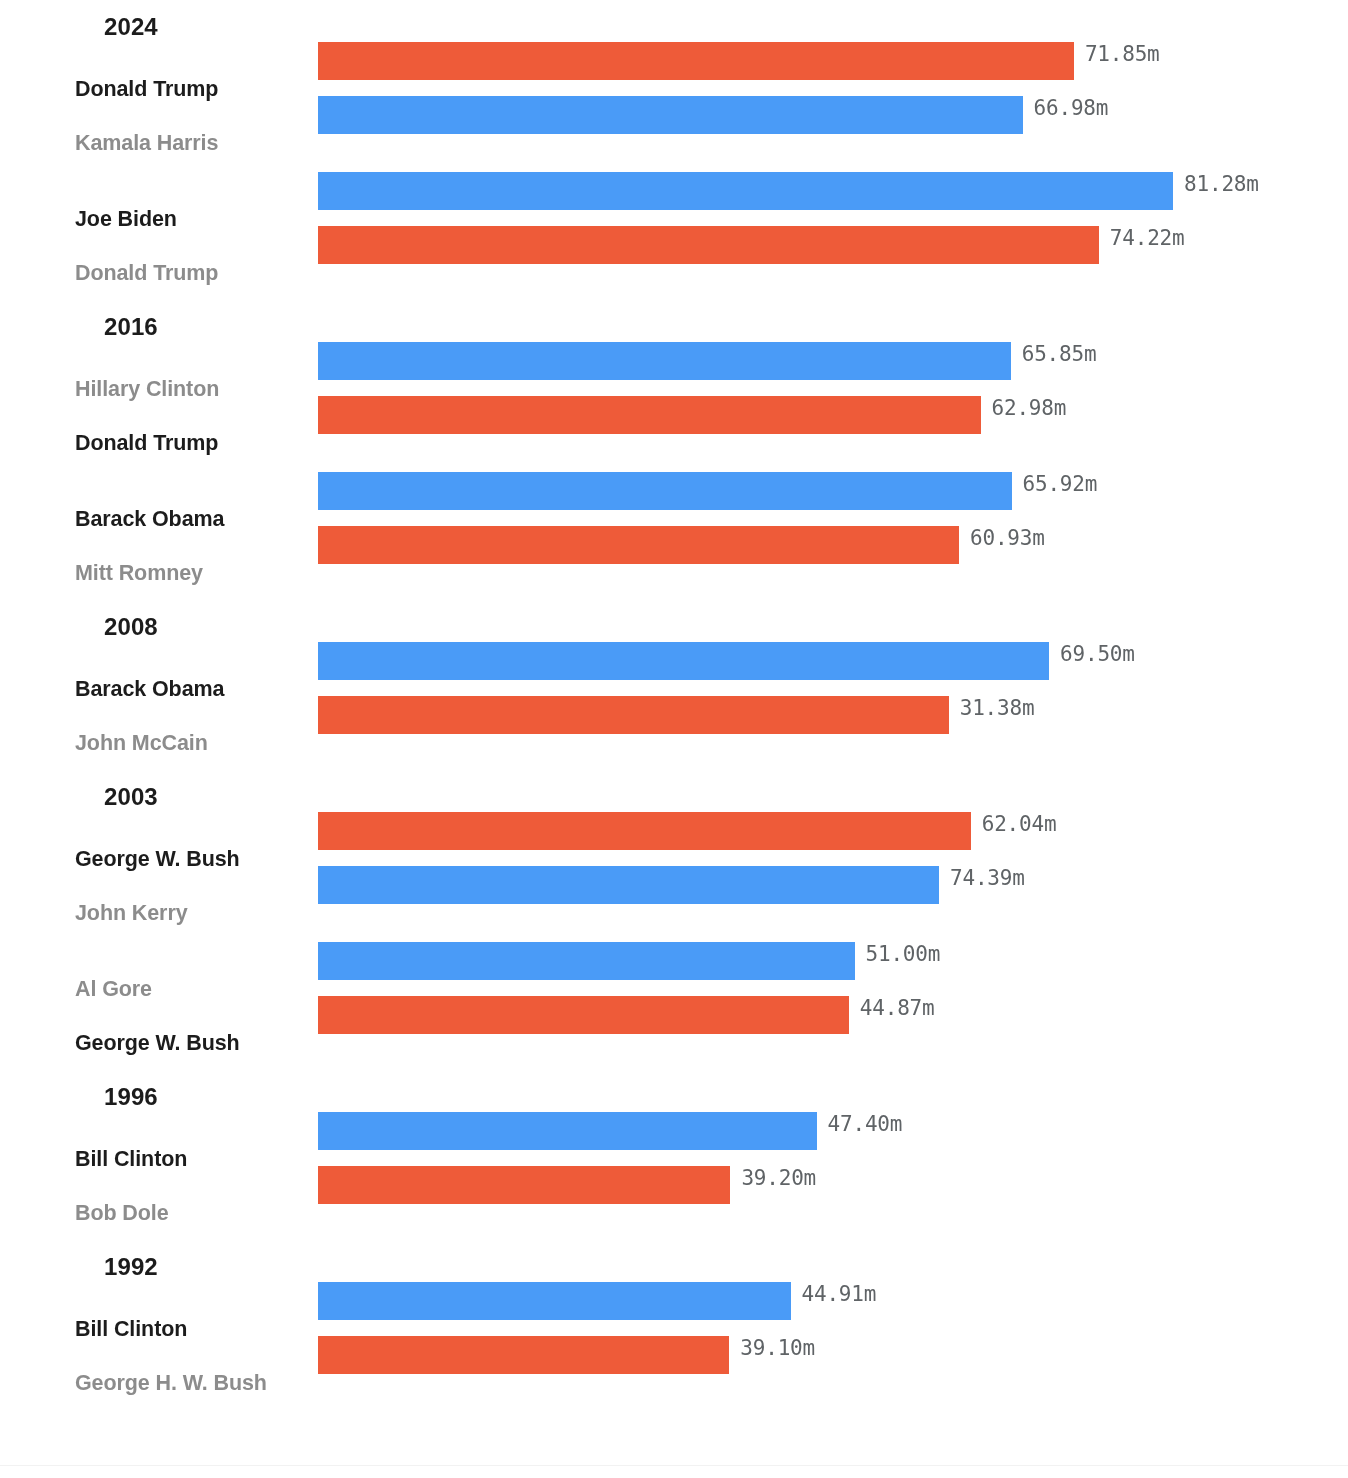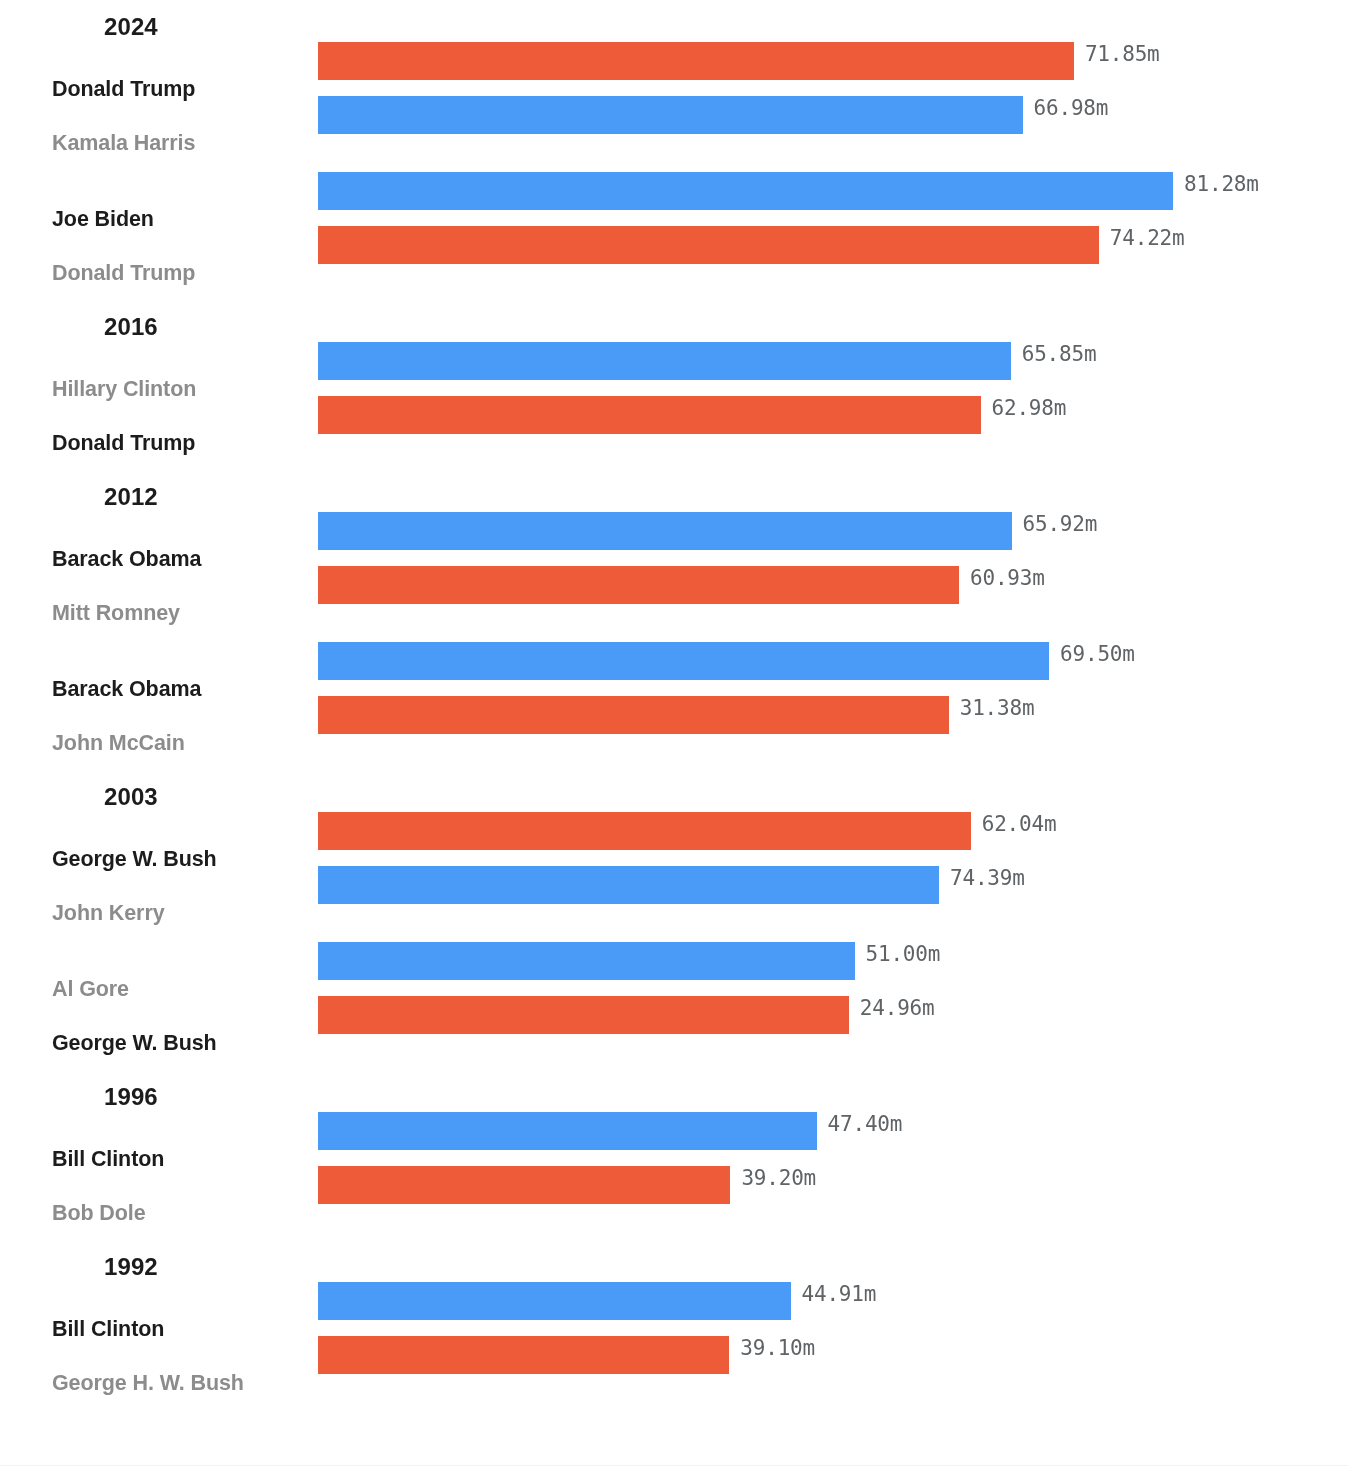--- a/index.html
+++ b/index.html
@@ -47,21 +47,21 @@
   .cand-row {
     position: relative;
     height: 54px;
     display: flex;
     align-items: center;
   }
   .cand-name {
     position: absolute;
     left: 0;
     width: 272px;
-    padding-left: 52px;
+    padding-left: 75px;
     padding-right: 10px;
     font-size: 21.5px;
     line-height: 1.15;
     white-space: nowrap;
     letter-spacing: -0.1px;
     margin-top: 40px;
   }
   .cand-name.winner {
     color: #1c1c1c;
     font-weight: 700;
@@ -161,40 +161,40 @@
       <div class="cand-row">
         <div class="cand-name winner">Donald Trump</div>
         <div class="bar-wrap">
           <div class="bar rep" style="width: 662.5px; background: rgb(238, 91, 57);"></div>
           <div class="bar-value">62.98m</div>
         </div>
       </div>
     </div>
     <div class="group-gap"></div>
     <div class="election-group">
-      <div class="year-row">
-        <div class="year-label">2012</div>
-      </div>
       <div class="cand-row">
         <div class="cand-name winner">Barack Obama</div>
         <div class="bar-wrap">
           <div class="bar dem" style="width: 693.5px; background: rgb(74, 155, 247);"></div>
           <div class="bar-value">65.92m</div>
         </div>
       </div>
       <div class="cand-row">
         <div class="cand-name loser">Mitt Romney</div>
         <div class="bar-wrap">
           <div class="bar rep" style="width: 641px; background: rgb(238, 91, 57);"></div>
           <div class="bar-value">60.93m</div>
         </div>
       </div>
     </div>
     <div class="group-gap"></div>
     <div class="election-group">
+      <div class="year-row">
+        <div class="year-label">2008</div>
+      </div>
       <div class="cand-row">
         <div class="cand-name winner">Barack Obama</div>
         <div class="bar-wrap">
           <div class="bar dem" style="width: 731.1px; background: rgb(74, 155, 247);"></div>
           <div class="bar-value">69.50m</div>
         </div>
       </div>
       <div class="cand-row">
         <div class="cand-name loser">John McCain</div>
         <div class="bar-wrap">
@@ -229,21 +229,21 @@
         <div class="cand-name loser">Al Gore</div>
         <div class="bar-wrap">
           <div class="bar dem" style="width: 536.5px; background: rgb(74, 155, 247);"></div>
           <div class="bar-value">51.00m</div>
         </div>
       </div>
       <div class="cand-row">
         <div class="cand-name winner">George W. Bush</div>
         <div class="bar-wrap">
           <div class="bar rep" style="width: 530.8px; background: rgb(238, 91, 57);"></div>
-          <div class="bar-value">24.96m</div>
+          <div class="bar-value">44.87m</div>
         </div>
       </div>
     </div>
     <div class="group-gap"></div>
     <div class="election-group">
       <div class="year-row">
         <div class="year-label">1996</div>
       </div>
       <div class="cand-row">
         <div class="cand-name winner">Bill Clinton</div>

